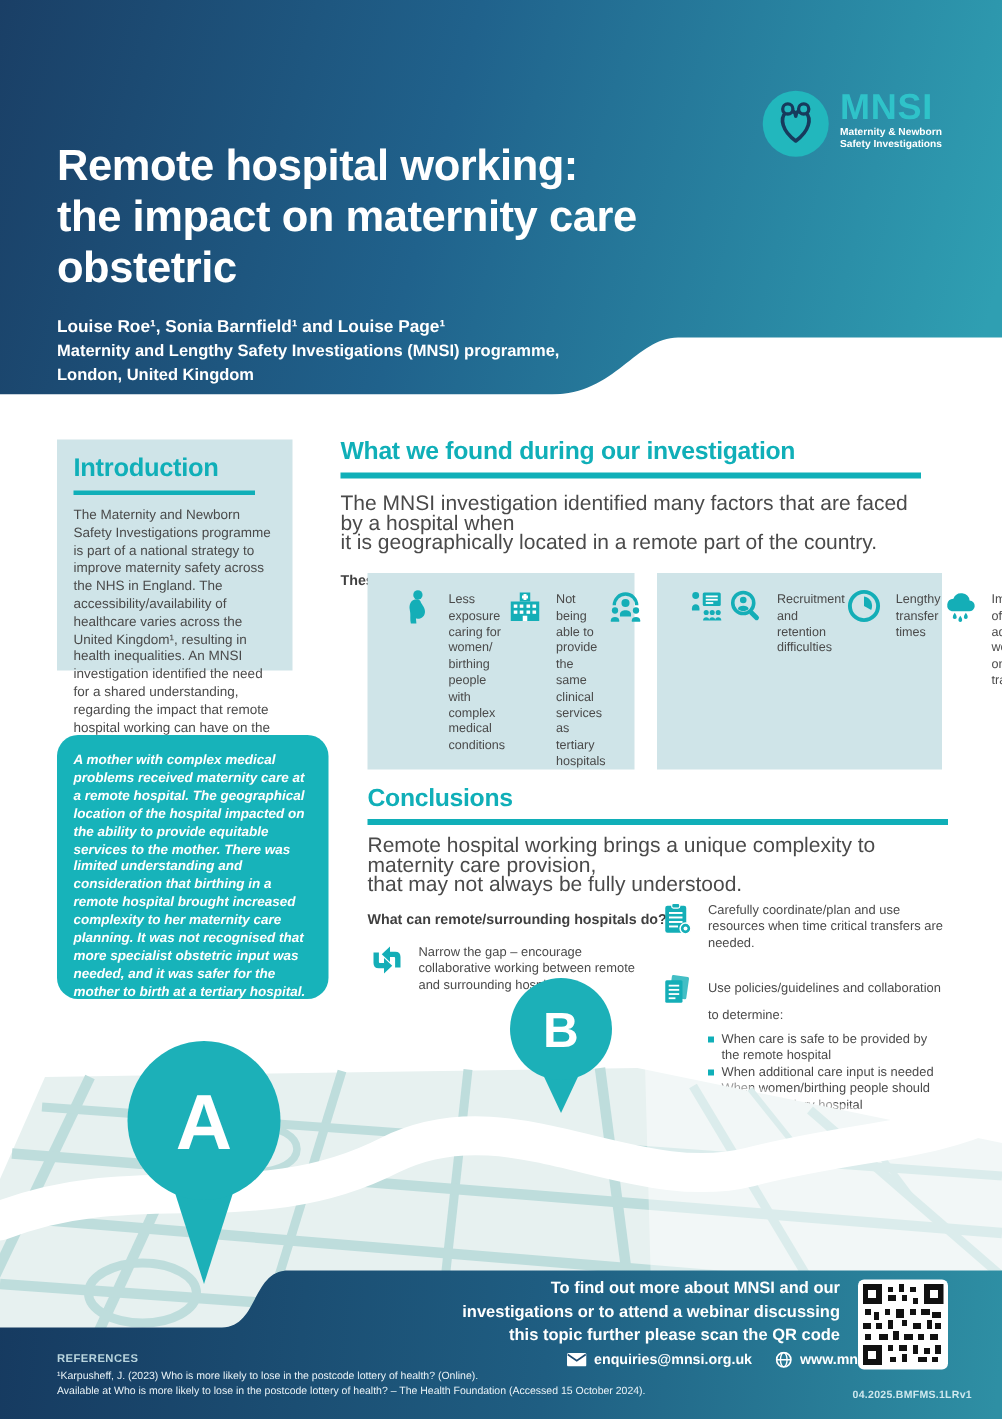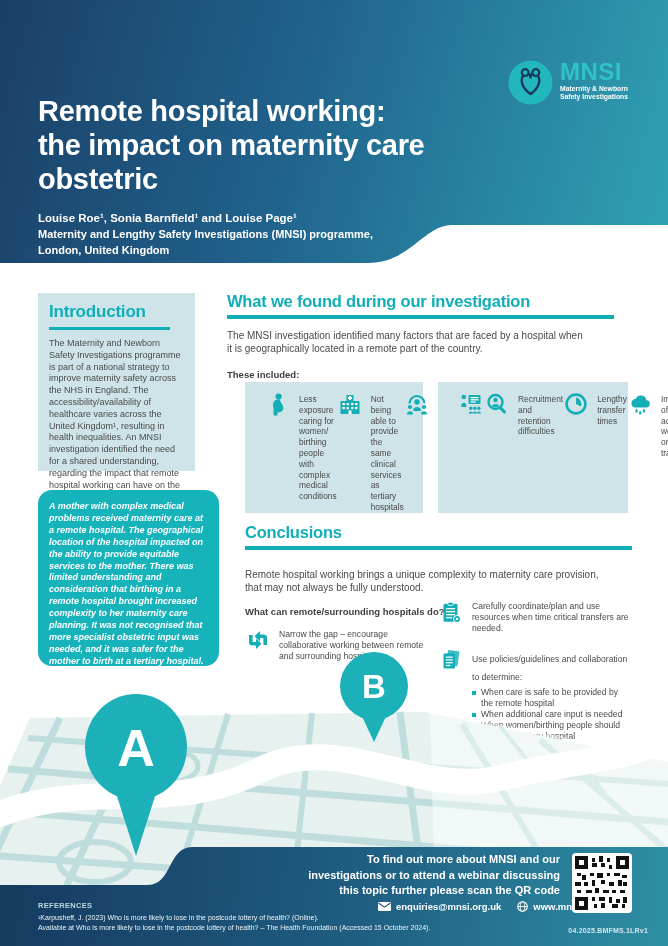--- a/index.html
+++ b/index.html
@@ -15,32 +15,32 @@
   .logo-tag { color:#ffffff; font-weight:bold; font-size:6.8px; line-height:8px; margin-top:1px; }
   .title { left:38px; top:94px; color:#ffffff; font-weight:bold; font-size:29px; line-height:34px; letter-spacing:-0.3px; }
   .authors { left:38px; top:210px; color:#ffffff; font-weight:bold; font-size:11.5px; line-height:16px; }
   .authors .affil { font-size:11px; }
 
   
   .sec-head { color:#10afb8; font-weight:bold; letter-spacing:-0.2px; }
   .rule { background:#10afb8; }
 
   
-  .intro-box { left:38px; top:293px; width:157px; height:178px; background:#cfe4e8; padding:9px 11px; }
+  .intro-box { left:38px; top:293px; width:157px; height:154px; background:#cfe4e8; padding:9px 11px; }
   .intro-box h2 { font-size:17px; }
   .intro-box .rule { width:121px; height:3px; margin-top:5px; }
   .intro-body { margin-top:8px; font-size:9px; line-height:11.8px; color:#4a4a4a; }
 
   
   .quote-box { left:38px; top:490px; width:181px; height:176px; background:#17b3ba; border-radius:14px;
                padding:11px 11px; color:#ffffff; font-weight:bold; font-style:italic; font-size:9px; line-height:11.9px; }
 
   
   .main-head { font-size:16.5px; }
-  .body-txt { font-size:10px; line-height:13px; color:#4a4a4a; }
+  .body-txt { font-size:14px; line-height:13px; color:#4a4a4a; }
   .bold-lbl { font-size:9.5px; font-weight:bold; color:#3f3f3f; }
 
   .find-box { background:#cfe4e8; padding:10px 20px; display:flex; flex-direction:row; justify-content:space-between; }
   .item { display:flex; gap:8px; align-items:flex-start; }
   .item .txt { font-size:8.4px; line-height:10.8px; color:#4a4a4a; padding-top:2px; }
   .icon-cell { width:26px; flex:0 0 26px; display:flex; justify-content:center; }
 
   .conc-item { display:flex; gap:8px; align-items:flex-start; }
   .conc-item .txt { font-size:8.6px; line-height:11px; color:#4a4a4a; padding-top:1px; }
 
@@ -223,21 +223,21 @@
           </g>
         </svg>
       </span>
       <span class="txt">Impact of adverse weather on travel</span>
     </div>
   </div>
 
   <div class="abs" style="left:245px; top:523px; width:387px;">
     <h2 class="sec-head main-head">Conclusions</h2>
     <div class="rule" style="width:387px; height:4px; margin-top:4px;"></div>
-    <div class="body-txt" style="margin-top:18px;">
+    <div class="body-txt" style="margin-top:7px;">
       <div>Remote hospital working brings a unique complexity to maternity care provision,</div>
       <div>that may not always be fully understood.</div>
     </div>
     <div class="bold-lbl" style="margin-top:12px;">What can remote/surrounding hospitals do?</div>
   </div>
 
   <div class="abs conc-item" style="left:245px; top:603px; width:182px;margin-top:25px;">
     <span class="icon-cell">
       <svg width="24" height="24" viewBox="0 0 24 24">
         <path d="M3,7 L3,14 Q3,17.5 6.5,17.5 L10,17.5 L10,21 L15.5,15.8 L10,10.6 L10,14 L7.2,14 Q6.6,14 6.6,13.4 L6.6,7 Z" fill="#14aeb7"></path>

